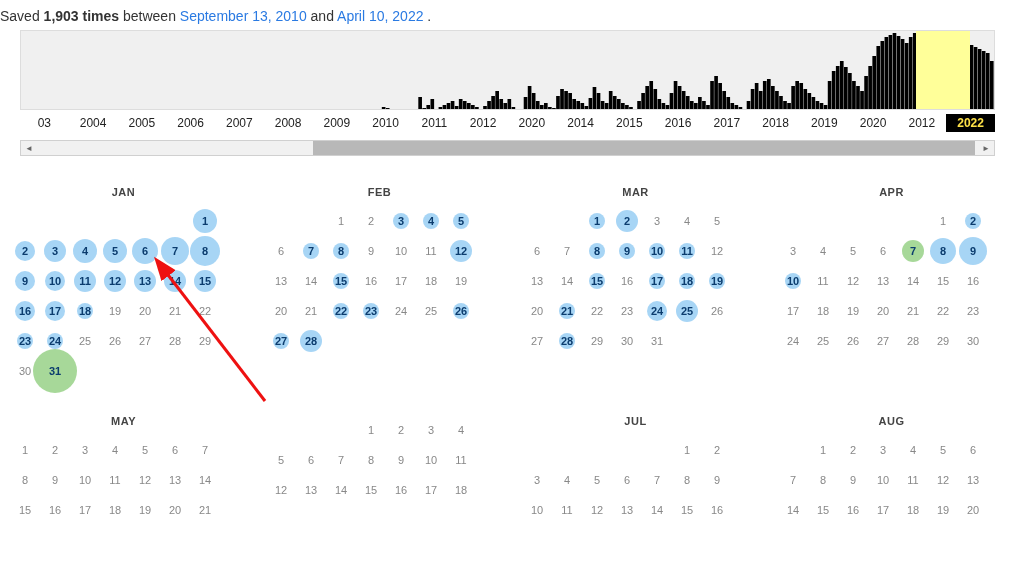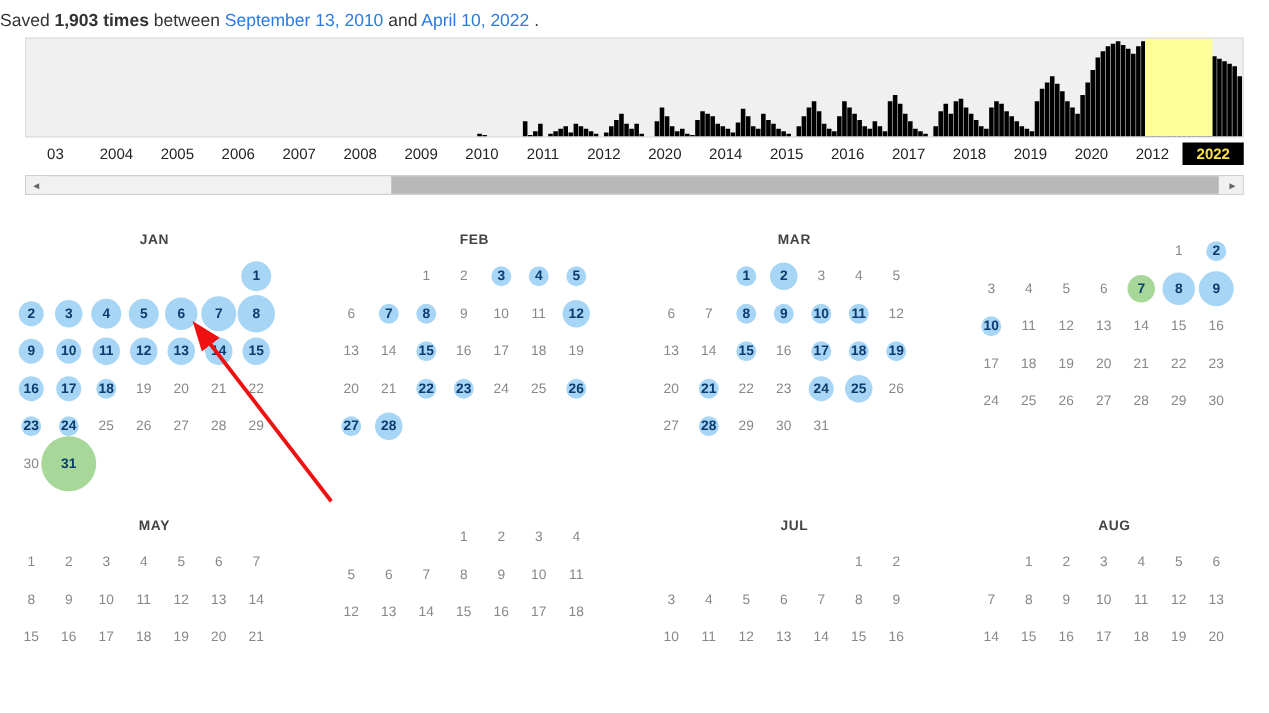--- a/index.html
+++ b/index.html
@@ -723,20 +723,21 @@
           </div>
           <div class="day-cell">
             <span class="day-num">31</span>
           </div>
           <div class="day-cell"></div>
           <div class="day-cell"></div>
         </div>
       </div>
     </div>
     <div class="month">
+      <div class="month-title">APR</div>
       <div class="month-days">
         <div class="week-row">
           <div class="day-cell"></div>
           <div class="day-cell"></div>
           <div class="day-cell"></div>
           <div class="day-cell"></div>
           <div class="day-cell"></div>
           <div class="day-cell">
             <span class="day-num">1</span>
           </div>

